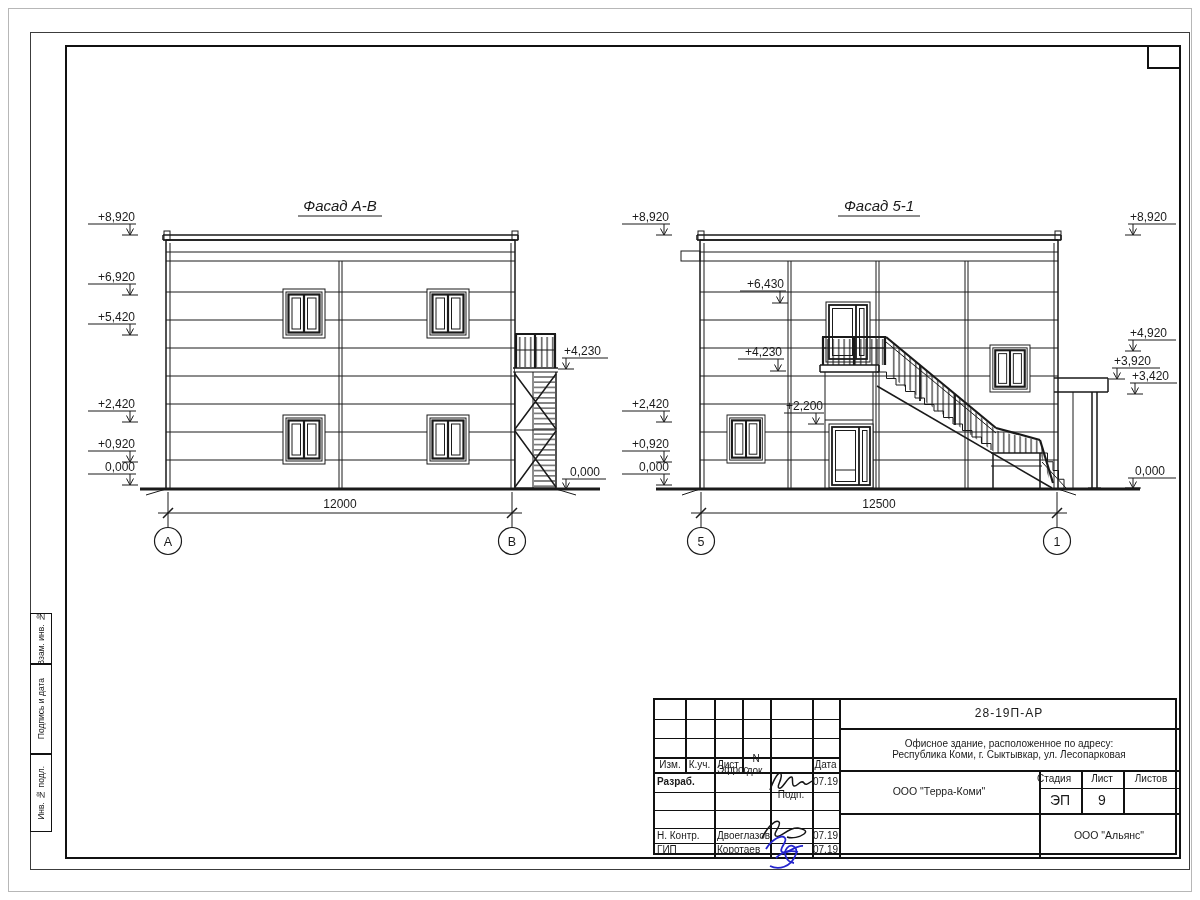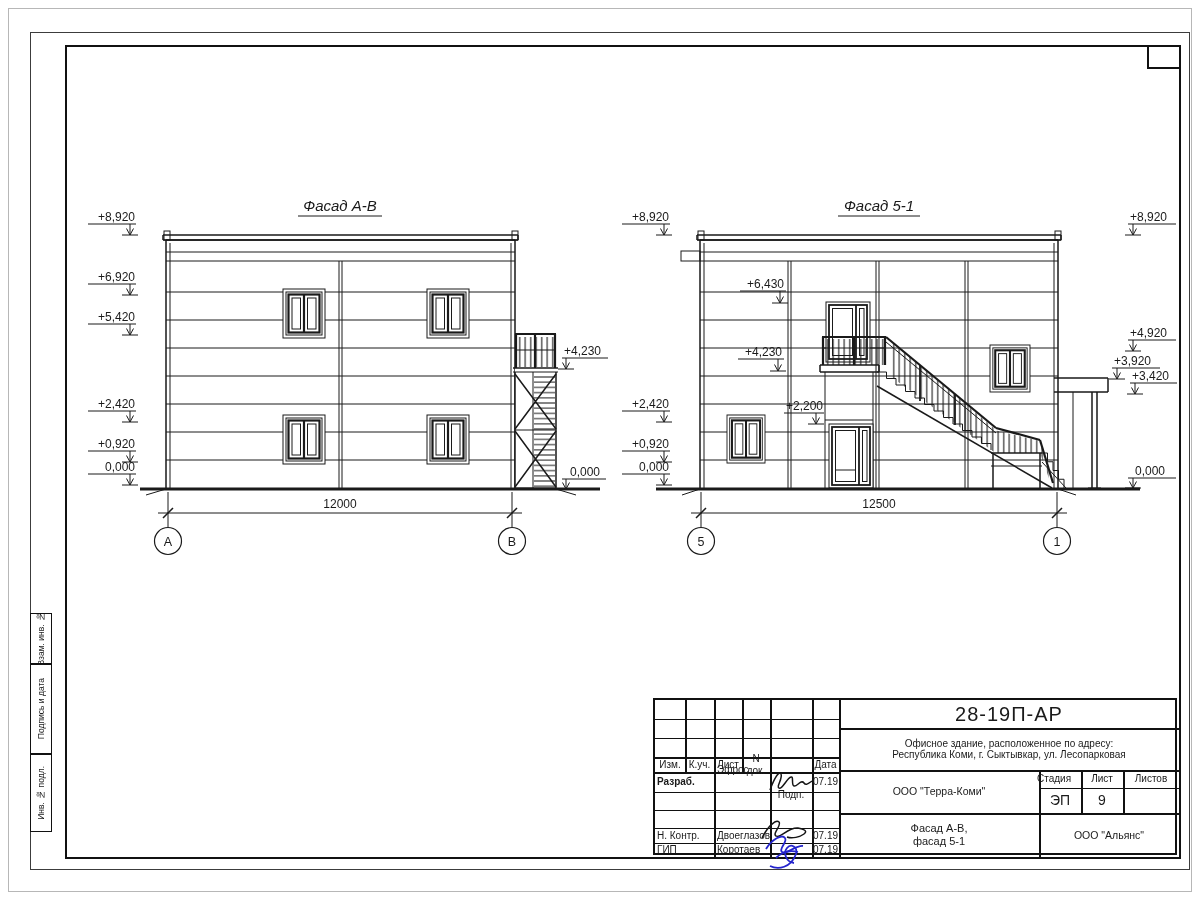--- a/index.html
+++ b/index.html
@@ -15,21 +15,21 @@
   .w1{stroke-width:1;} .w12{stroke-width:1.2;} .w15{stroke-width:1.5;}
   .w18{stroke-width:1.8;} .w2{stroke-width:2.2;} .w3{stroke-width:3;}
   .lvl{font-size:12px;} .dim{font-size:12px;} .axis{font-size:12.5px;}
   .ttl{font-size:15px;font-style:italic;}
   .mlabel{position:absolute;left:30px;width:20px;border:1.5px solid #111;display:flex;align-items:center;justify-content:center;z-index:2;}
   .mlabel span{writing-mode:vertical-rl;transform:rotate(180deg);font-size:8.5px;white-space:nowrap;}
   .titleblock{position:absolute;left:653px;top:698px;width:524px;height:157px;border:2px solid #111;box-sizing:border-box;z-index:3;}
   .tb-abs{position:absolute;background:#111;}
   .tb-txt{position:absolute;display:flex;align-items:center;justify-content:center;text-align:center;line-height:1.15;}
   .tb-left{justify-content:flex-start;text-align:left;}
-  .f10{font-size:10px;} .f105{font-size:10.5px;} .f11{font-size:11px;} .f15{font-size:14px;} .f20{font-size:20px;letter-spacing:1px;}
+  .f10{font-size:10px;} .f105{font-size:10.5px;} .f11{font-size:11px;} .f15{font-size:14px;} .f20{font-size:12px;letter-spacing:1px;}
 </style>
 </head>
 <body>
 
 <div class="sheet">
   <div class="paper-edge"></div>
   <div class="outer-border"></div>
   <div class="inner-frame"></div>
   <div class="corner-box"></div>
 
@@ -342,19 +342,15 @@
       <span>Офисное здание, расположенное по адресу:</span>
       <span>Республика Коми, г. Сыктывкар, ул. Лесопарковая</span>
     </div>
     <div class="tb-txt f105" style="left:184px;top:70px;width:200px;height:43px;">ООО "Терра-Коми"</div>
     <div class="tb-txt f10" style="left:384px;top:70px;width:30px;height:18px;">Стадия</div>
     <div class="tb-txt f10" style="left:426px;top:70px;width:42px;height:18px;">Лист</div>
     <div class="tb-txt f10" style="left:468px;top:70px;width:56px;height:18px;">Листов</div>
     <div class="tb-txt f15" style="left:384px;top:88px;width:42px;height:25px;">ЭП</div>
     <div class="tb-txt f15" style="left:426px;top:88px;width:42px;height:25px;">9</div>
     <div class="tb-txt f15" style="left:468px;top:88px;width:56px;height:25px;"></div>
-    <div class="tb-txt f11" style="left:184px;top:113px;width:200px;height:44px;flex-direction:column;">
-      <span>Фасад А-В,</span>
-      <span>фасад 5-1</span>
-    </div>
     <div class="tb-txt f105" style="left:384px;top:113px;width:140px;height:44px;">ООО "Альянс"</div>
   </div>
 </div>
 
 </body></html>

